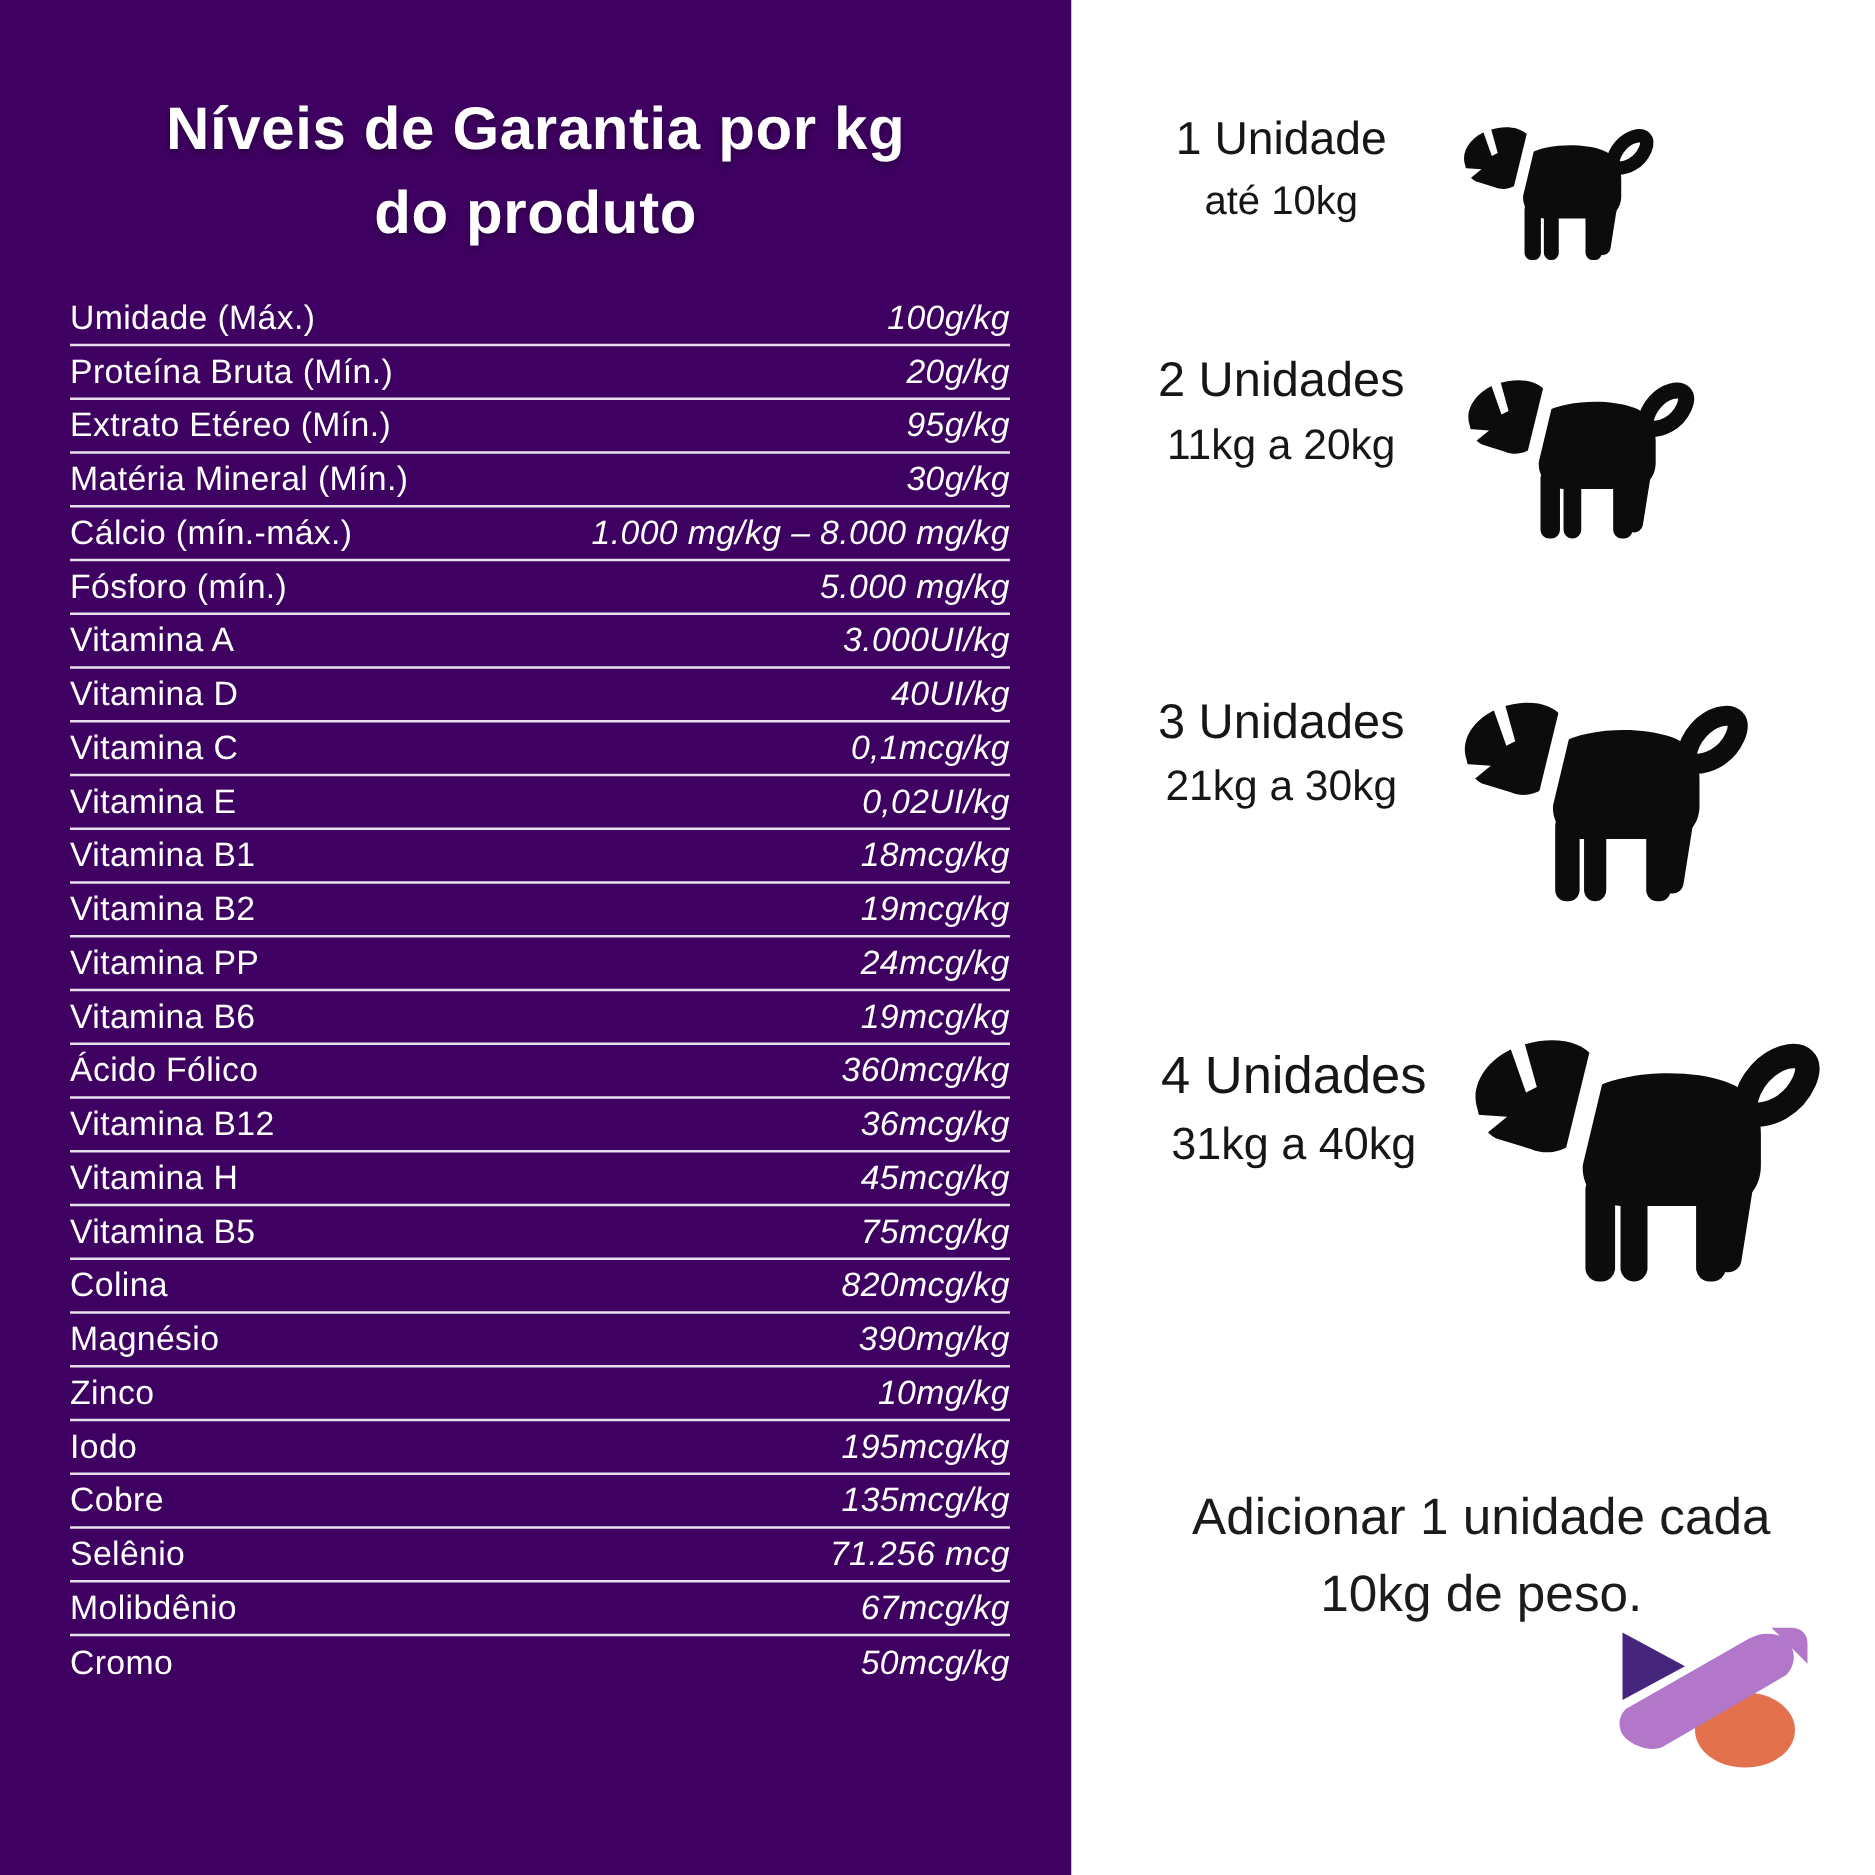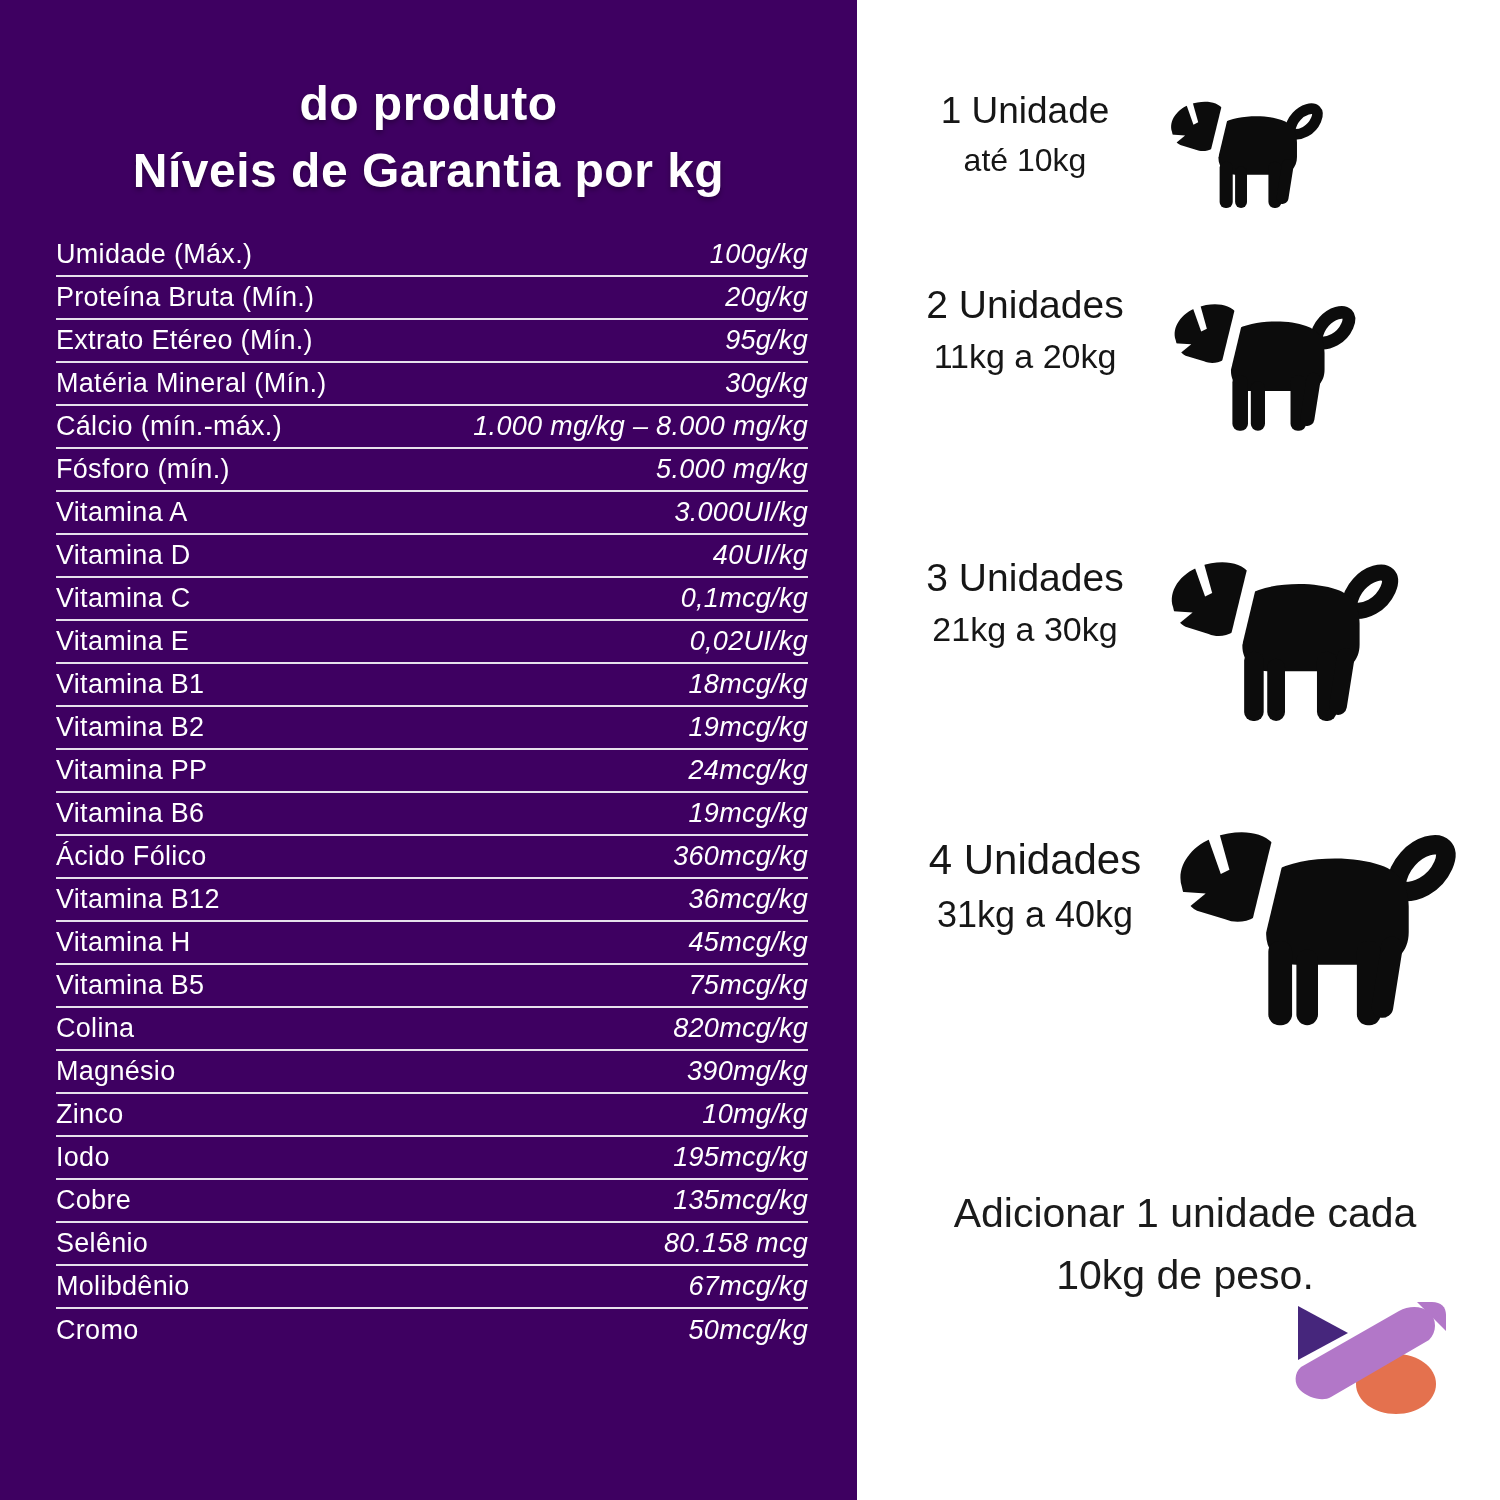--- a/index.html
+++ b/index.html
@@ -74,22 +74,22 @@
                L43,39 C40,46 31,49 24,46 L11,42 C7,40 5,36 4,31 Z"></path>
       <path fill="#ffffff" d="M0,33 L15,34 L4,43 Z"></path>
       <path fill="#ffffff" d="M21,5 L26,23 L22,25 L16,8 Z"></path>
       <path fill="#ffffff" d="M47,4 L54,6 L43,52 L36,49 Z"></path>
     </symbol>
   </defs>
 </svg>
 
 <div class="panel">
   <div class="title">
+    <div>Níveis de Garantia por kg</div>
     <div>do produto</div>
-    <div>Níveis de Garantia por kg</div>
   </div>
 
   <div class="gtable">
     <div class="trow">
         <span class="tlabel">Umidade (Máx.)</span>
         <span class="tvalue">100g/kg</span>
       </div>
     <div class="trow">
         <span class="tlabel">Proteína Bruta (Mín.)</span>
         <span class="tvalue">20g/kg</span>
@@ -173,21 +173,21 @@
     <div class="trow">
         <span class="tlabel">Iodo</span>
         <span class="tvalue">195mcg/kg</span>
       </div>
     <div class="trow">
         <span class="tlabel">Cobre</span>
         <span class="tvalue">135mcg/kg</span>
       </div>
     <div class="trow">
         <span class="tlabel">Selênio</span>
-        <span class="tvalue">80.158 mcg</span>
+        <span class="tvalue">71.256 mcg</span>
       </div>
     <div class="trow">
         <span class="tlabel">Molibdênio</span>
         <span class="tvalue">67mcg/kg</span>
       </div>
     <div class="trow">
         <span class="tlabel">Cromo</span>
         <span class="tvalue">50mcg/kg</span>
       </div>
   </div>

